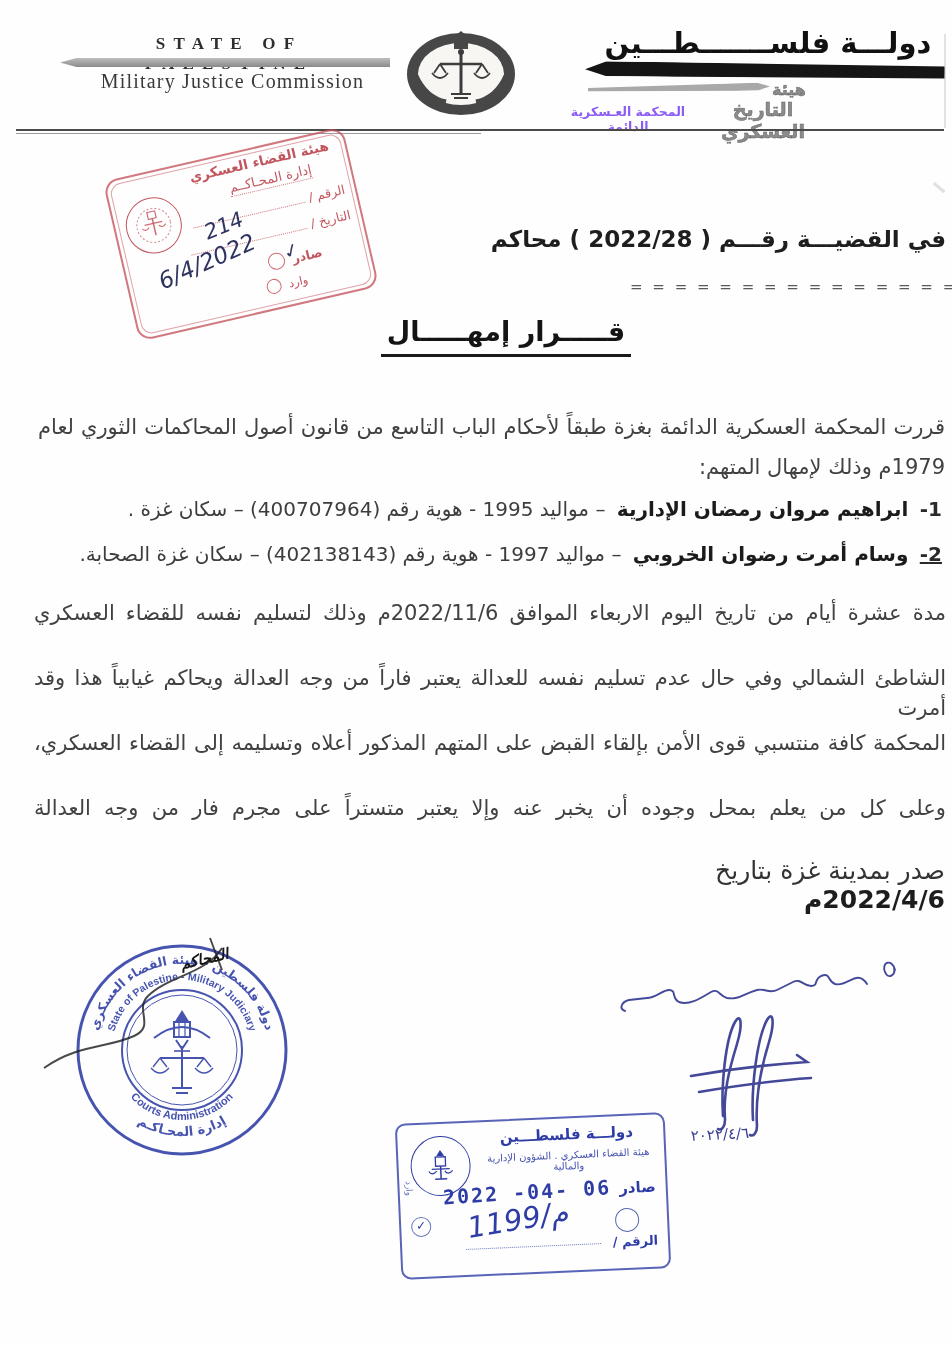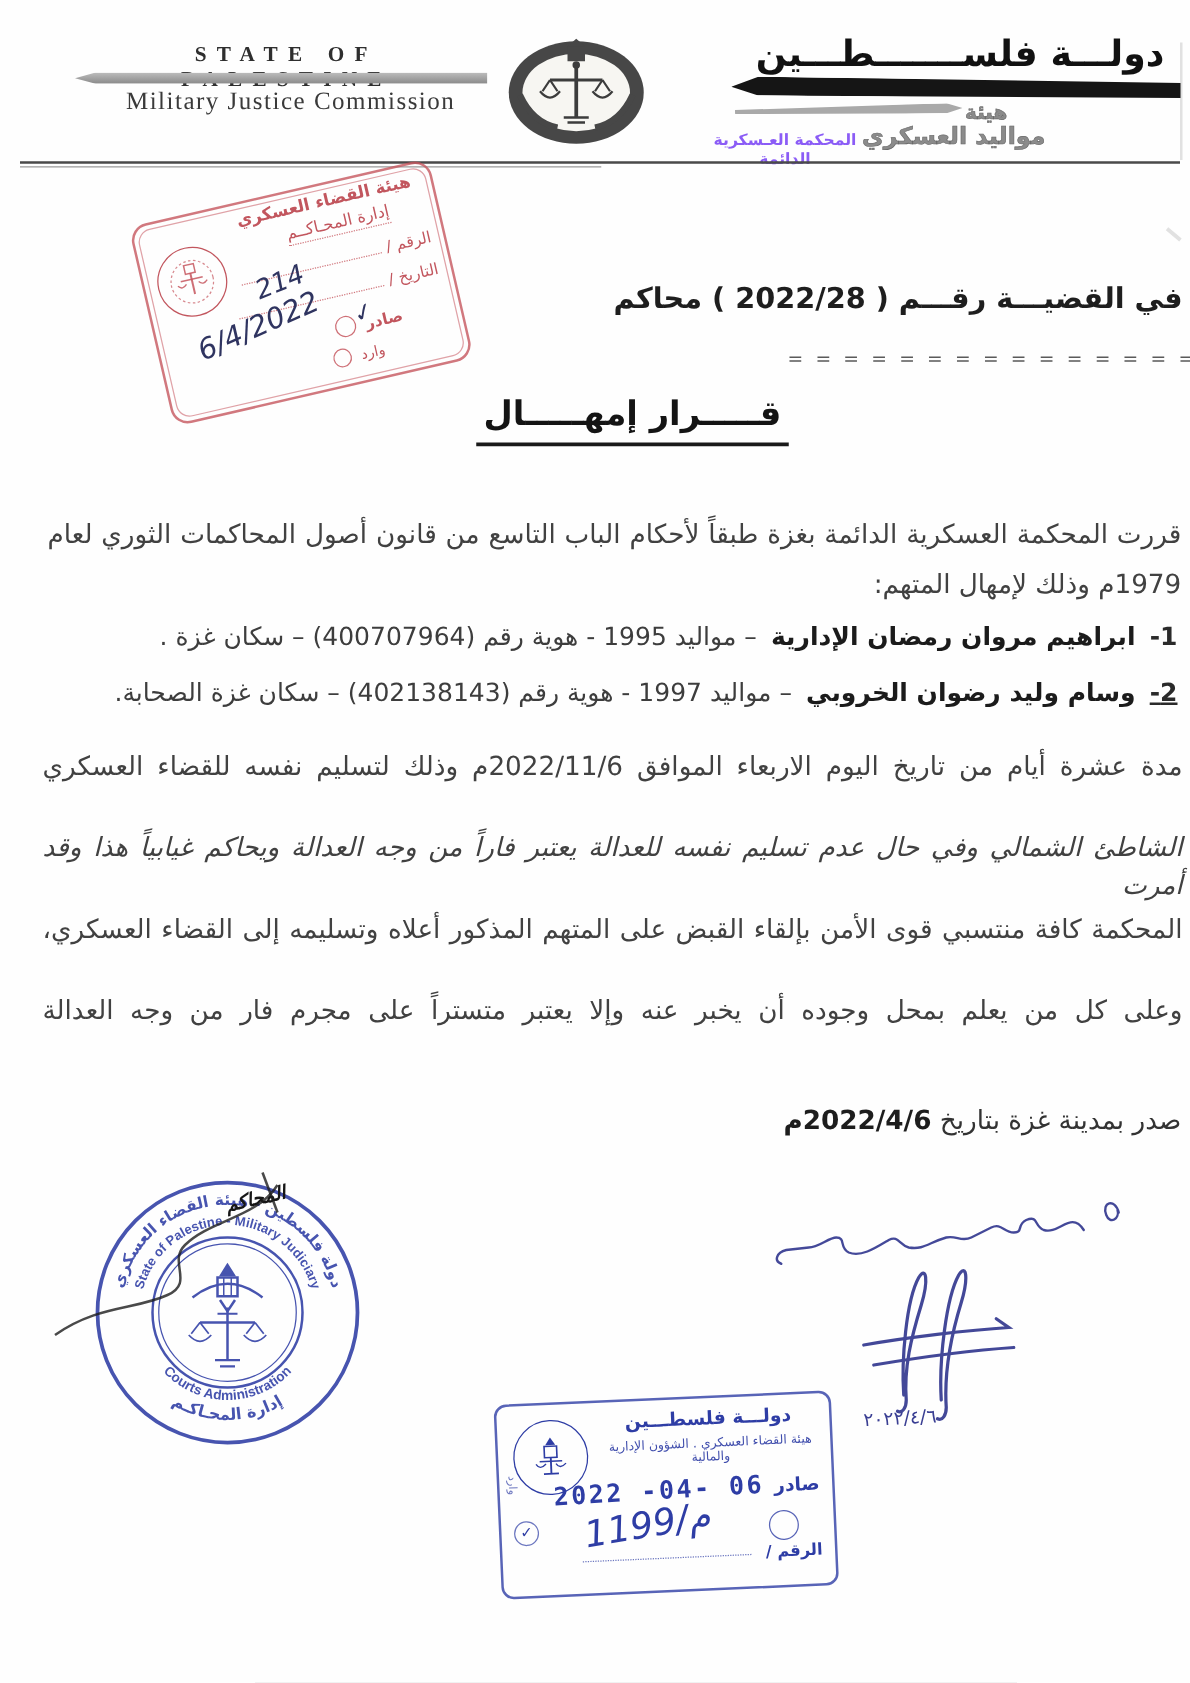--- a/index.html
+++ b/index.html
@@ -15,21 +15,21 @@
   .ar-org1{font-weight:bold;font-size:16px;color:#8b8b8b;text-align:left;-webkit-text-stroke:.5px #666;}
   .ar-org2{font-weight:bold;font-size:19px;color:#8b8b8b;text-align:center;-webkit-text-stroke:.5px #666;}
   .ar-court{font-weight:bold;font-size:12.5px;color:#8b5cf6;text-align:center;}
   .case-line{font-weight:bold;font-size:23px;color:#1e1e1e;text-align:right;white-space:nowrap;}
   .sep{font-size:15px;color:#5a5a5a;letter-spacing:2.5px;text-align:right;white-space:nowrap;}
   .doc-title{font-weight:bold;font-size:27px;color:#141414;border-bottom:3px solid #1a1a1a;padding:0 6px 7px 6px;text-align:right;}
   .bodyline{font-size:21px;color:#414141;line-height:1.45;}
   .def{font-size:20px;color:#3d3d3d;text-align:right;white-space:nowrap;}
   .def .nm{font-weight:bold;color:#1b1b1b;margin:0 5px;}
   .def .no{font-weight:bold;color:#2a2a2a;}
-  .issued{font-size:21px;color:#333;text-align:right;margin-top:28px;}
+  .issued{font-size:25px;color:#333;text-align:right;}
   .issued .dt{font-weight:bold;color:#1d1d1d;}
   
   .rstamp{width:242px;height:160px;border:2px solid rgba(198,86,94,.8);border-radius:14px;
           transform:rotate(-13deg);color:#c2565e;}
   .rstamp::before{content:"";position:absolute;inset:3px;border:1px solid rgba(198,86,94,.55);border-radius:11px;}
   .rs-org{font-size:13.5px;font-weight:bold;}
   .rs-row{display:flex;align-items:flex-end;direction:rtl;font-size:12.5px;}
   .rs-dots{flex:1;border-bottom:1.6px dotted rgba(198,86,94,.8);margin:0 4px 3px 4px;height:1px;}
   .rs-circ{width:15px;height:15px;border:1.6px solid rgba(198,86,94,.85);border-radius:50%;display:inline-block;}
   .hw{font-style:italic;color:#2f3460;white-space:nowrap;}
@@ -67,21 +67,21 @@
       <path d="M80,40 l-6,9 M80,40 l6,9 M72,49 q8,10 16,0" fill="none" stroke="#3c3c3c" stroke-width="1.8"></path>
       <path d="M49,70 h20 M52,74 h14" stroke="#3c3c3c" stroke-width="2"></path>
       <path d="M14,52 q10,22 30,26 M104,52 q-10,22 -30,26" fill="none" stroke="#474747" stroke-width="5"></path>
     </svg>
   </div>
 
   <div class="abs ar-title rtl" style="left:590px;top:26px;width:356px;">دولـــة فلســـــــطـــين</div>
   <div class="abs" style="left:585px;top:63px;width:360px;height:15px;background:#151515;clip-path:polygon(0 55%,6% 0,100% 10%,100% 90%,6% 100%);transform:rotate(.6deg);"></div>
   <div class="abs" style="left:588px;top:84px;width:182px;height:8px;background:#a9a9a9;clip-path:polygon(0 30%,93% 0,100% 50%,93% 100%,0 70%);transform:rotate(-1deg);"></div>
   <div class="abs ar-org1 rtl" style="left:772px;top:80px;width:62px;">هيئة</div>
-  <div class="abs ar-org2 rtl" style="left:688px;top:98px;width:150px;">مواليد العسكري</div>
+  <div class="abs ar-org2 rtl" style="left:688px;top:98px;width:150px;">التاريخ العسكري</div>
   <div class="abs ar-court rtl" style="left:552px;top:104px;width:152px;">المحكمة العـسكرية الدائمة</div>
 
   <div class="abs" style="left:16px;top:129px;width:928px;height:2px;background:#4a4a4a;"></div>
   <div class="abs" style="left:16px;top:133px;width:465px;height:1px;background:#9a9a9a;"></div>
 
   <div class="abs artifact" style="left:944px;top:34px;width:2px;height:94px;"></div>
   <div class="abs artifact" style="left:932px;top:186px;width:14px;height:3px;transform:rotate(40deg);"></div>
 
   <div class="abs rstamp" style="left:118px;top:152px;">
     <div class="abs rs-org rtl" style="top:5px;right:16px;">هيئة القضاء العسكري</div>
@@ -127,26 +127,26 @@
   <div class="abs bodyline rtl jl" style="left:38px;top:412px;width:907px;">قررت المحكمة العسكرية الدائمة بغزة طبقاً لأحكام الباب التاسع من قانون أصول المحاكمات الثوري لعام</div>
   <div class="abs bodyline rtl" style="left:38px;top:452px;width:907px;text-align:right;">1979م وذلك لإمهال المتهم:</div>
 
   <div class="abs def rtl" style="left:120px;top:497px;width:822px;">
     <span class="no">1-</span>
     <span class="nm">ابراهيم مروان رمضان الإدارية</span>
     <span>– مواليد 1995 - هوية رقم (400707964) – سكان غزة .</span>
   </div>
   <div class="abs def rtl" style="left:120px;top:542px;width:822px;">
     <span class="no" style="text-decoration:underline;">2-</span>
-    <span class="nm">وسام وليد رضوان الخروبي</span>
+    <span class="nm">وسام أمرت رضوان الخروبي</span>
     <span>– مواليد 1997 - هوية رقم (402138143) – سكان غزة الصحابة.</span>
   </div>
 
   <div class="abs bodyline rtl jl" style="left:34px;top:598px;width:912px;">مدة عشرة أيام من تاريخ اليوم الاربعاء الموافق 2022/11/6م وذلك لتسليم نفسه للقضاء العسكري</div>
-  <div class="abs bodyline rtl jl" style="left:34px;top:663px;width:912px;font-style:italic;">الشاطئ الشمالي وفي حال عدم تسليم نفسه للعدالة يعتبر فاراً من وجه العدالة ويحاكم غيابياً هذا وقد أمرت</div>
+  <div class="abs bodyline rtl jl" style="left:34px;top:663px;width:912px;">الشاطئ الشمالي وفي حال عدم تسليم نفسه للعدالة يعتبر فاراً من وجه العدالة ويحاكم غيابياً هذا وقد أمرت</div>
   <div class="abs bodyline rtl jl" style="left:34px;top:793px;width:912px;">وعلى كل من يعلم بمحل وجوده أن يخبر  عنه وإلا يعتبر  متستراً على مجرم فار من وجه العدالة</div>
   <div class="abs bodyline rtl jl" style="left:34px;top:728px;width:912px;">المحكمة كافة منتسبي قوى الأمن بإلقاء القبض على المتهم المذكور أعلاه وتسليمه إلى القضاء العسكري،</div>
 
   <div class="abs issued rtl" style="left:600px;top:856px;width:345px;">
     <span>صدر بمدينة غزة بتاريخ </span><span class="dt">2022/4/6م</span>
   </div>
 
   <div class="abs" style="left:70px;top:938px;">
     <svg width="224" height="224" viewBox="0 0 224 224" style="opacity:.88;">
       <defs>

